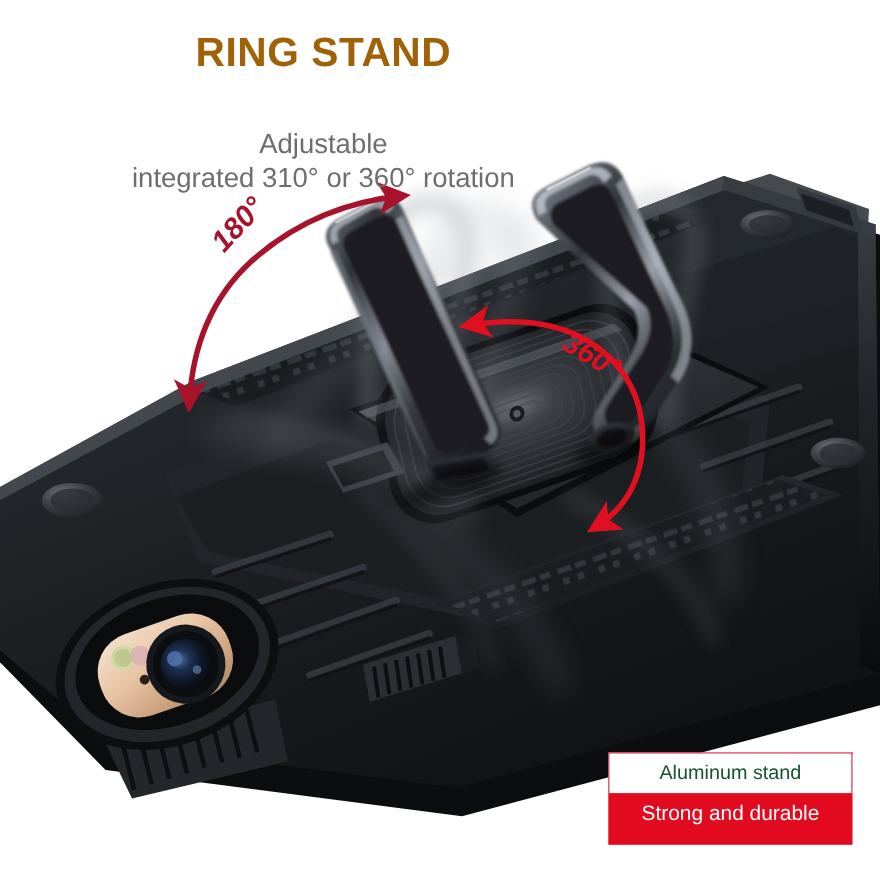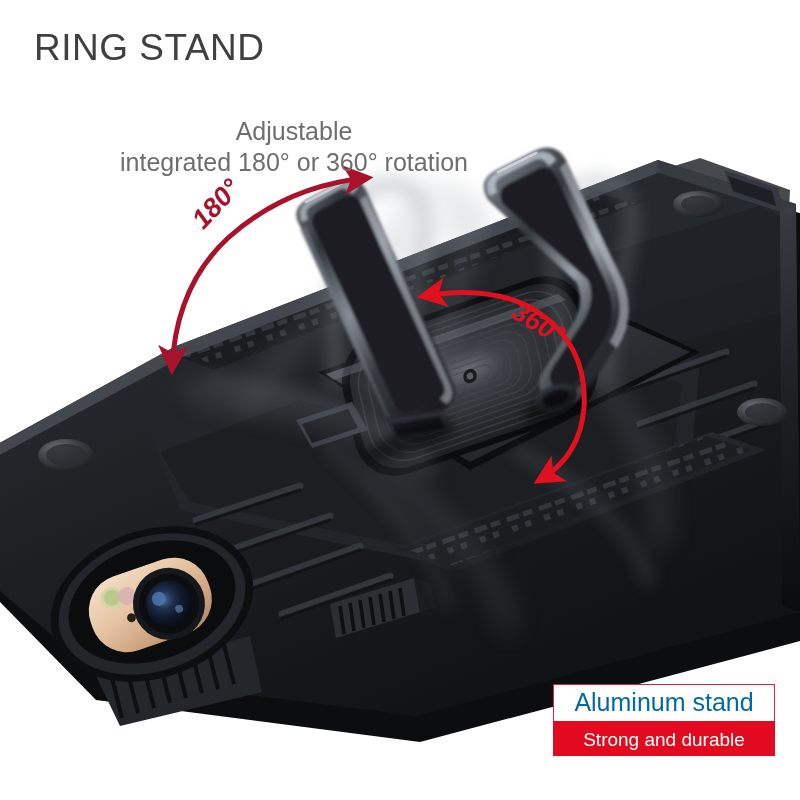--- a/index.html
+++ b/index.html
@@ -19,25 +19,26 @@
   .headline{
     position:absolute;
     left:34px; top:26px;
     width:520px;
     z-index:40;
     pointer-events:none;
   }
   .headline .l1,.headline .l2{
     display:block;
     font-size:37px;
-    font-weight:normal;
+    font-weight:bold;
     letter-spacing:0.5px;
     line-height:43px;
-    color:#404040;
+    color:#a16207;
     white-space:nowrap;
+    text-align:center;
   }
   .subhead{
     position:absolute;
     left:34px; top:116px;
     width:520px;
     z-index:40;
     pointer-events:none;
   }
   .subhead .s1,.subhead .s2{
     display:block;
@@ -90,34 +91,34 @@
     left:553px; top:684px;
     width:222px;
     z-index:45;
     box-sizing:border-box;
   }
   .badge-top{
     box-sizing:border-box;
     border:1.6px solid #d8213c;
     border-bottom:none;
     background:#ffffff;
-    color:#0369a1;
-    font-size:25px;
+    color:#14532d;
+    font-size:18px;
     text-align:center;
     padding:7px 4px 8px 4px;
     line-height:21px;
     white-space:nowrap;
   }
   .badge-bot{
     box-sizing:border-box;
     background:#e10a1e;
     color:#ffffff;
     font-size:19px;
     text-align:center;
-    padding:8px 4px 6px 4px;
+    padding:8px 4px 18px 4px;
     line-height:21px;
     white-space:nowrap;
   }
 </style>
 </head>
 <body>
 
 <div id="stage">
 
   <div class="photo">
@@ -504,21 +505,21 @@
 
     <span class="deg-label" id="label360">360°</span>
   </div>
 
   <div class="headline">
     <span class="l1">RING STAND</span>
   </div>
 
   <div class="subhead">
     <span class="s1">Adjustable</span>
-    <span class="s2">integrated 180° or 360° rotation</span>
+    <span class="s2">integrated 310° or 360° rotation</span>
   </div>
 
   <div class="badge">
     <div class="badge-top">Aluminum stand</div>
     <div class="badge-bot">Strong and durable</div>
   </div>
 
 </div>
 
 </body></html>

